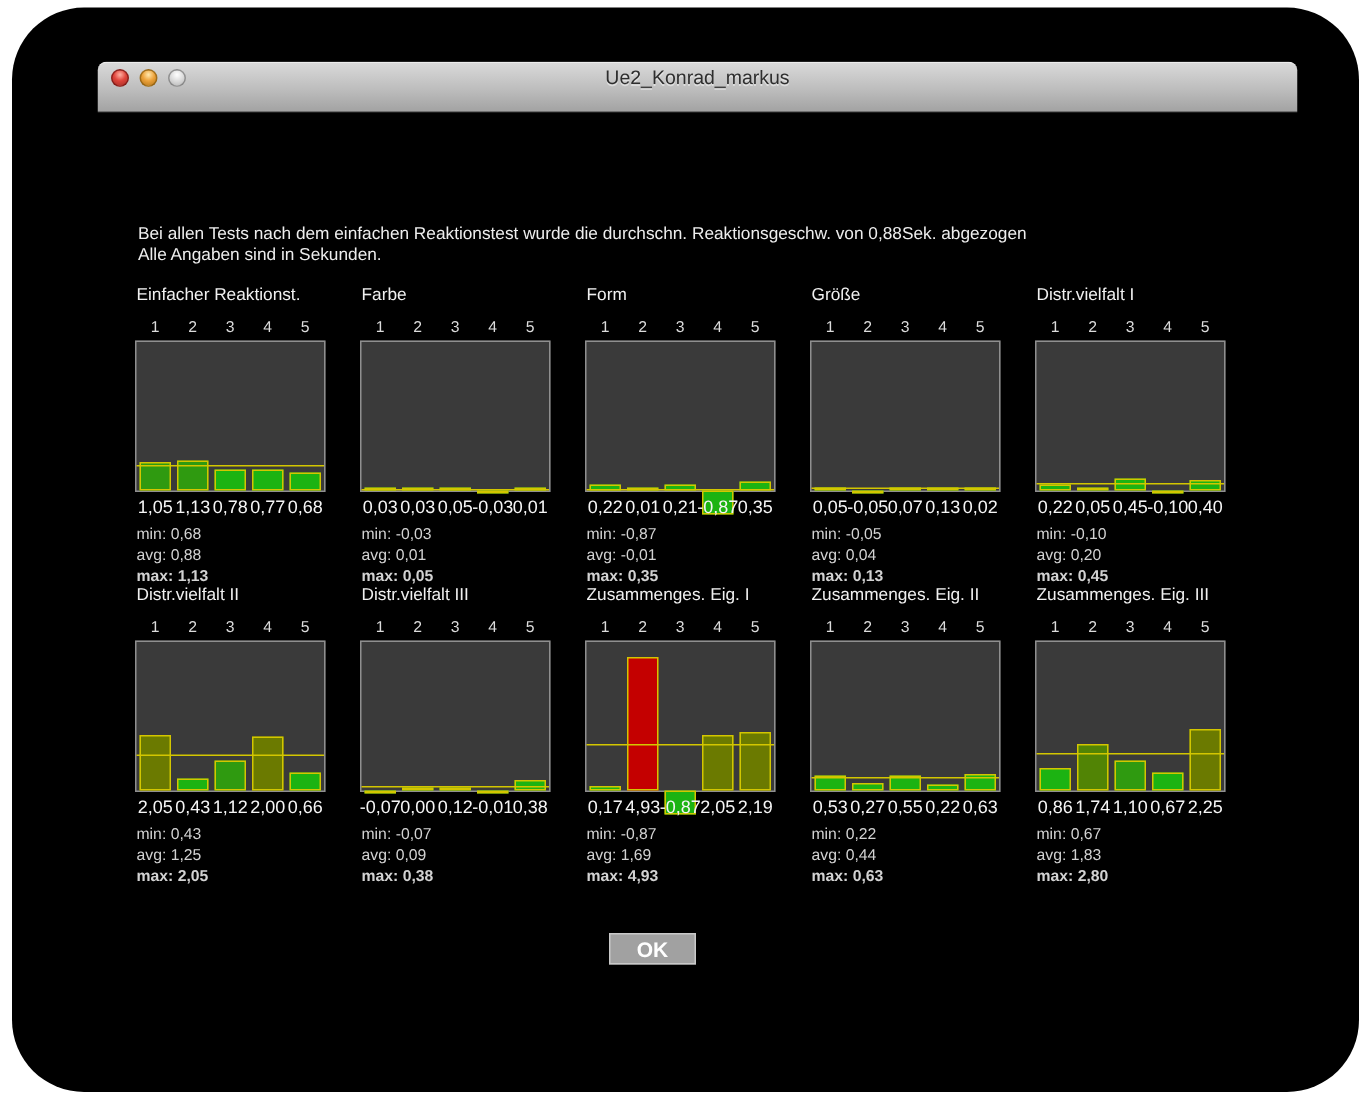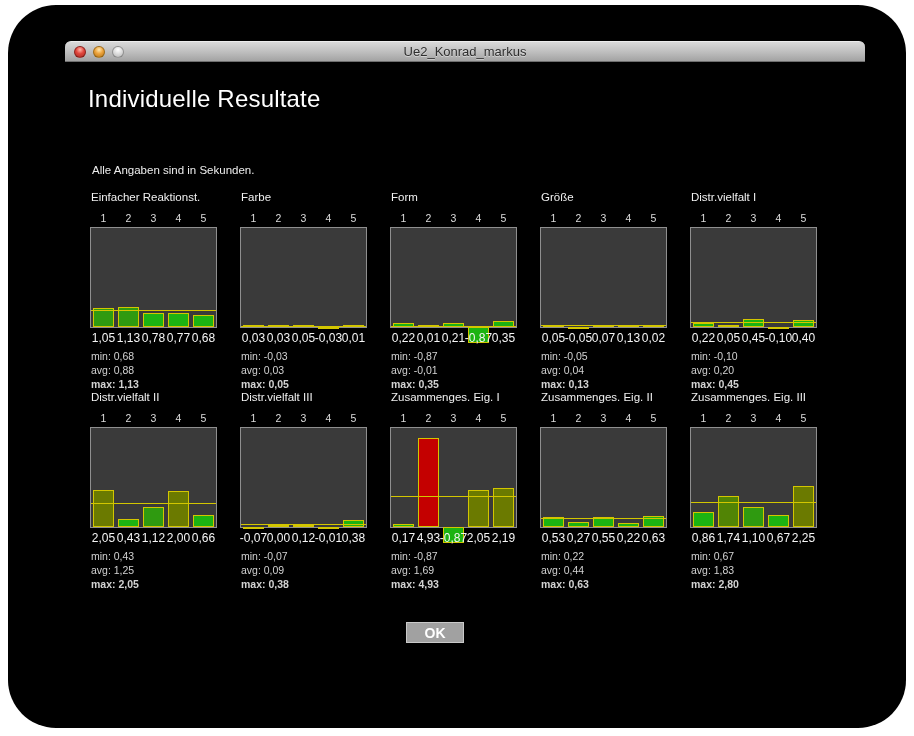--- a/index.html
+++ b/index.html
@@ -6,21 +6,21 @@
   body{
     width:914px;height:736px;position:relative;background:#ffffff;
     font-family:"Liberation Sans","DejaVu Sans",sans-serif;overflow:hidden;
   }
   .screen{
     position:absolute;left:8px;top:5px;width:898px;height:723px;
     background:#000;border-radius:48px;
   }
   
   .titlebar{
-    position:absolute;left:57px;top:36px;width:800px;height:21px;
+    position:absolute;left:57px;top:36px;width:800px;height:34px;
     background:linear-gradient(#d9d9d9,#bdbdbd 55%,#a3a3a3);
     border-top:1px solid #ececec;border-bottom:1px solid #6f6f6f;
     border-radius:6px 6px 0 0;box-sizing:border-box;
   }
   .win-title{
     position:absolute;left:0;right:0;top:2px;text-align:center;
     font-size:13px;color:#2e2e2e;text-shadow:0 1px 0 rgba(255,255,255,.45);
   }
   .lights{position:absolute;left:9px;top:4px;display:flex;gap:7px;}
   .light{width:12px;height:12px;border-radius:50%;box-sizing:border-box;display:inline-block;}
@@ -69,23 +69,22 @@
 
   <div class="titlebar">
     <div class="lights">
       <span class="light red"></span>
       <span class="light yellow"></span>
       <span class="light gray"></span>
     </div>
     <div class="win-title">Ue2_Konrad_markus</div>
   </div>
 
-  <h1 class="page-title">Individuelle Resultate</h1>
-
-  <p class="intro"><br><span>Alle Angaben sind in Sekunden.</span></p>
+
+  <p class="intro"><span>Bei allen Tests nach dem einfachen Reaktionstest wurde die durchschn. Reaktionsgeschw. von 0,88Sek. abgezogen</span><br><span>Alle Angaben sind in Sekunden.</span></p>
 
   <div id="charts">
       <div class="chart-cell" style="left: 0px; top: 0px;">
     <div class="c-title">Einfacher Reaktionst.</div>
     <div class="c-nums">
           <span class="slot-label " style="left: 12.5px;">1</span>
           <span class="slot-label " style="left: 37.5px;">2</span>
           <span class="slot-label " style="left: 62.5px;">3</span>
           <span class="slot-label " style="left: 87.5px;">4</span>
           <span class="slot-label " style="left: 112.5px;">5</span>
@@ -127,21 +126,21 @@
           <div class="bar" style="height: 1px; left: 102px; width: 21px; background: rgb(28, 179, 18); bottom: 0px;"></div>
         </div>
     <div class="c-vals">
           <span class="slot-label val" style="left: 12.5px;">0,03</span>
           <span class="slot-label val" style="left: 37.5px;">0,03</span>
           <span class="slot-label val" style="left: 62.5px;">0,05</span>
           <span class="slot-label val" style="left: 87.5px;">-0,03</span>
           <span class="slot-label val" style="left: 112.5px;">0,01</span>
         </div>
     <div class="c-stat stat-min">min: -0,03</div>
-    <div class="c-stat stat-avg">avg: 0,03</div>
+    <div class="c-stat stat-avg">avg: 0,01</div>
     <div class="c-stat stat-max">max: 0,05</div>
   </div>
       <div class="chart-cell" style="left: 300px; top: 0px;">
     <div class="c-title">Form</div>
     <div class="c-nums">
           <span class="slot-label " style="left: 12.5px;">1</span>
           <span class="slot-label " style="left: 37.5px;">2</span>
           <span class="slot-label " style="left: 62.5px;">3</span>
           <span class="slot-label " style="left: 87.5px;">4</span>
           <span class="slot-label " style="left: 112.5px;">5</span>

